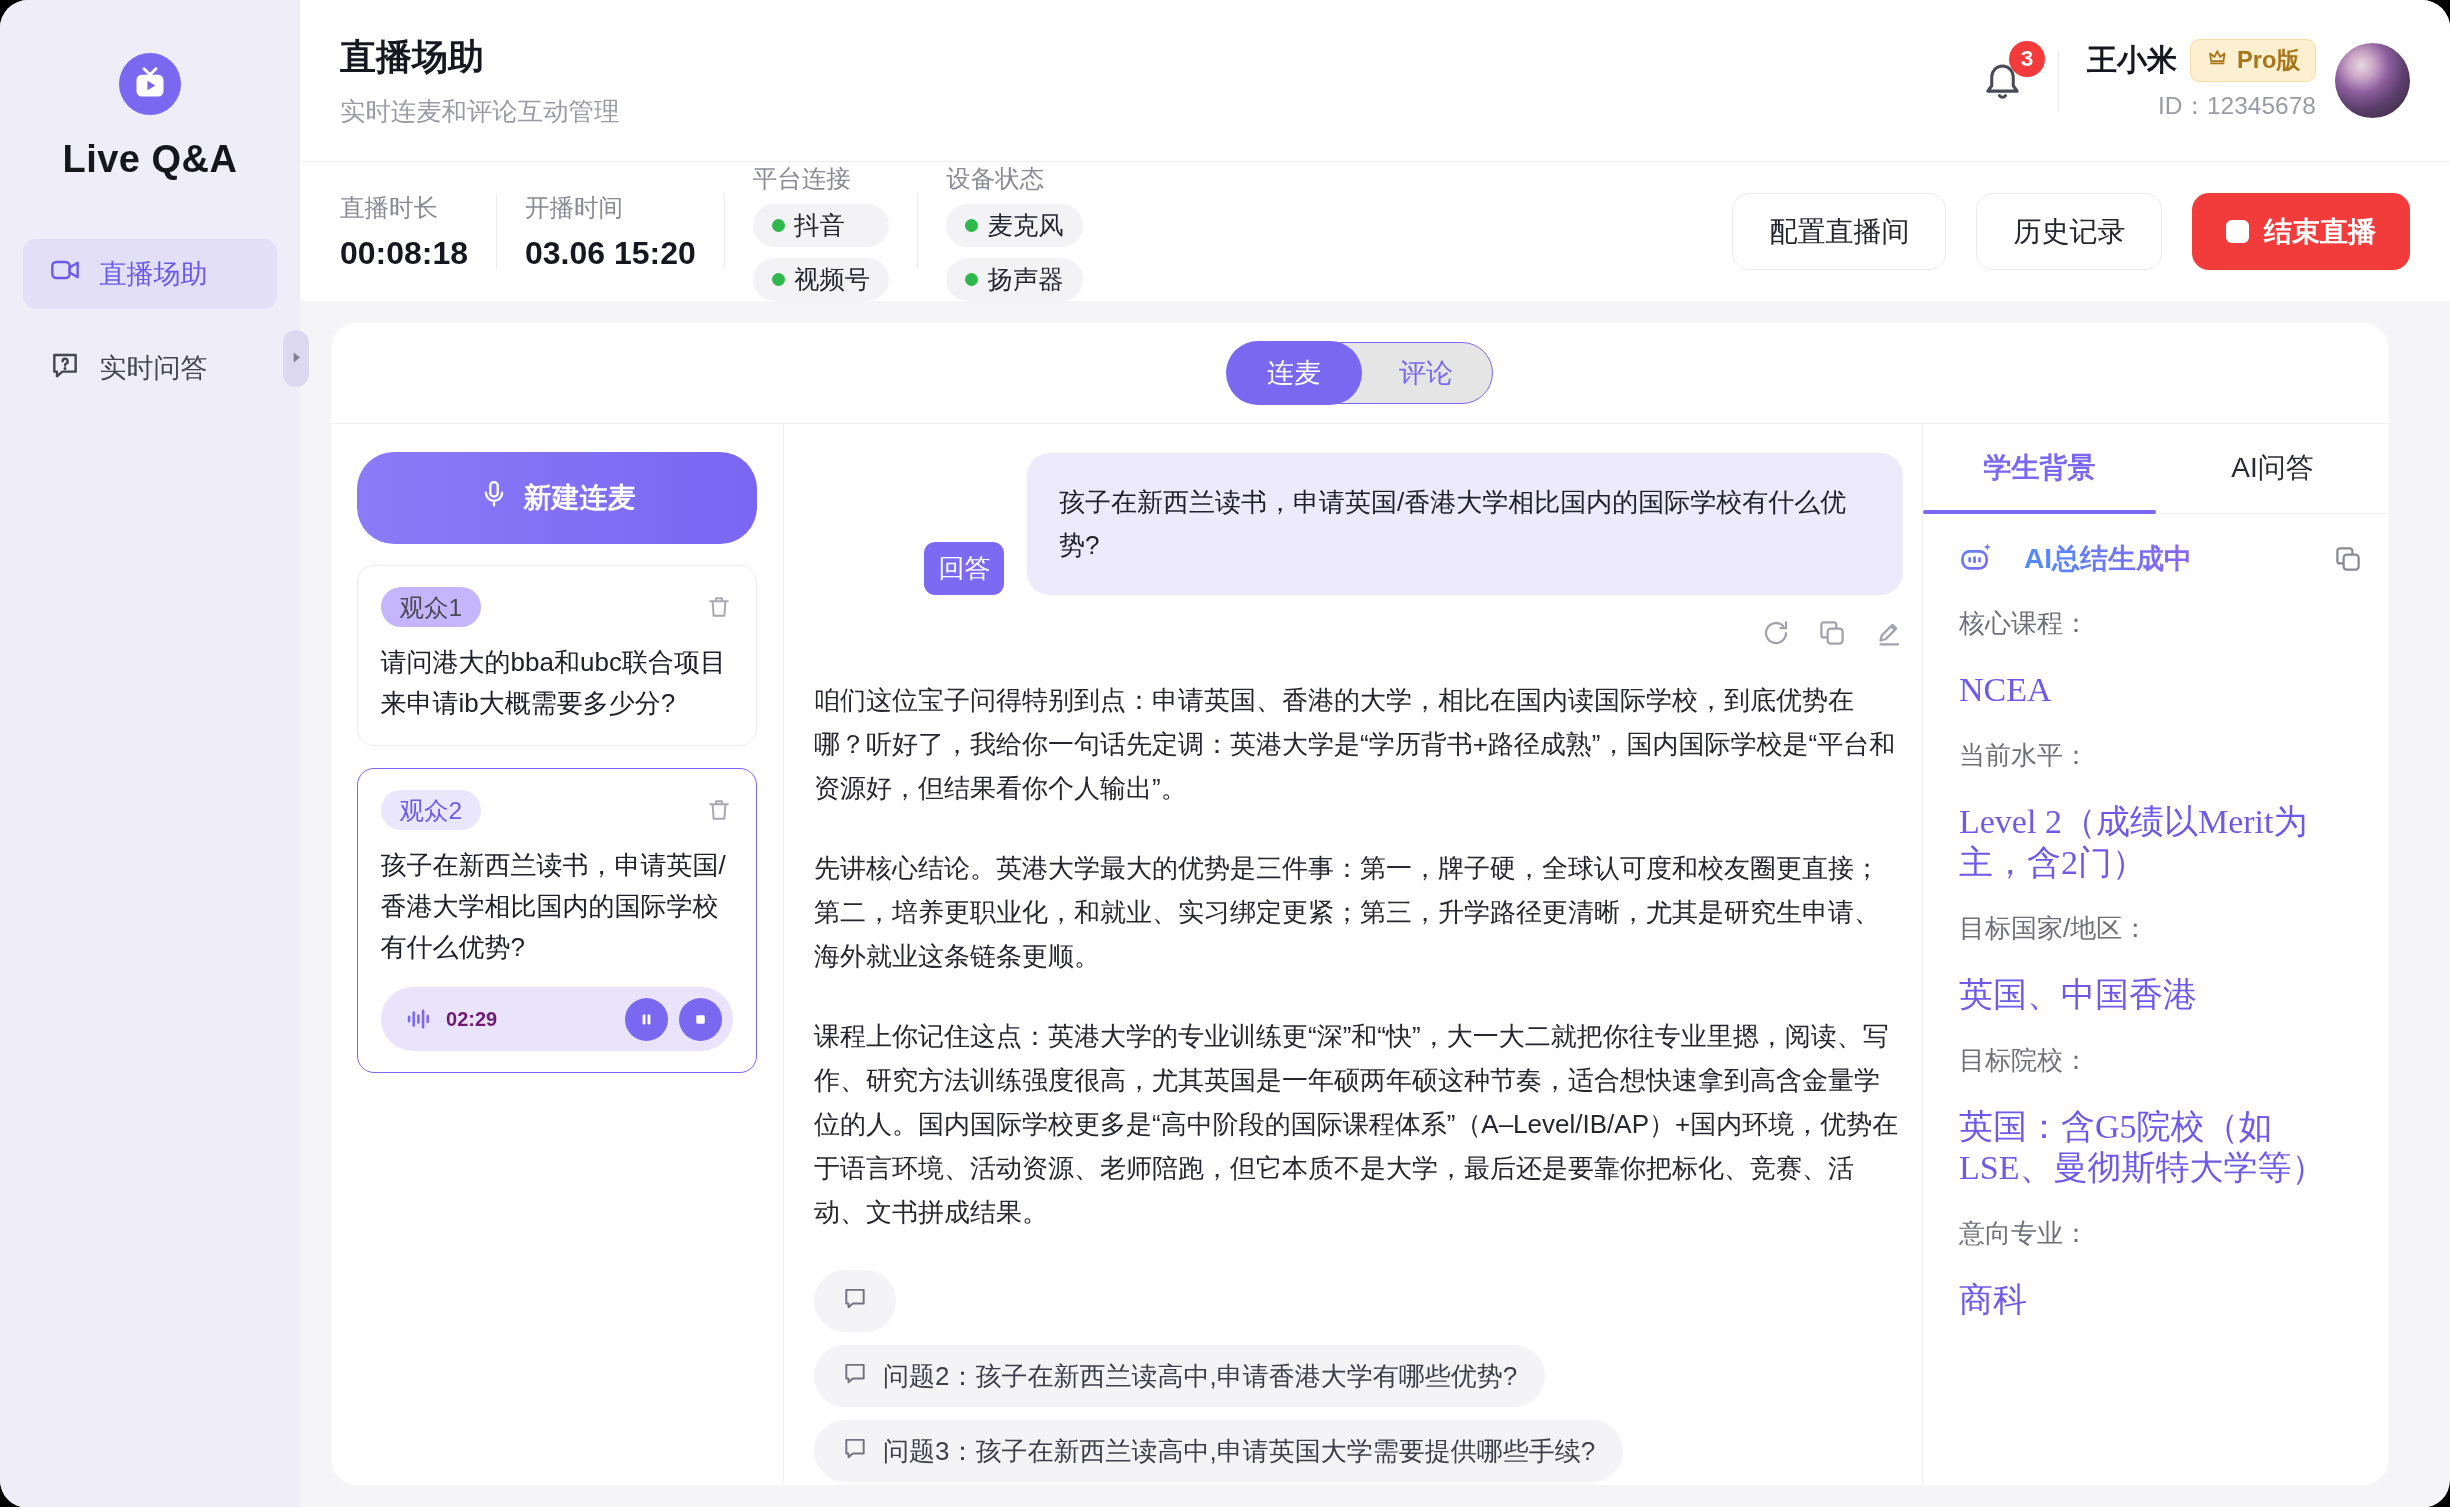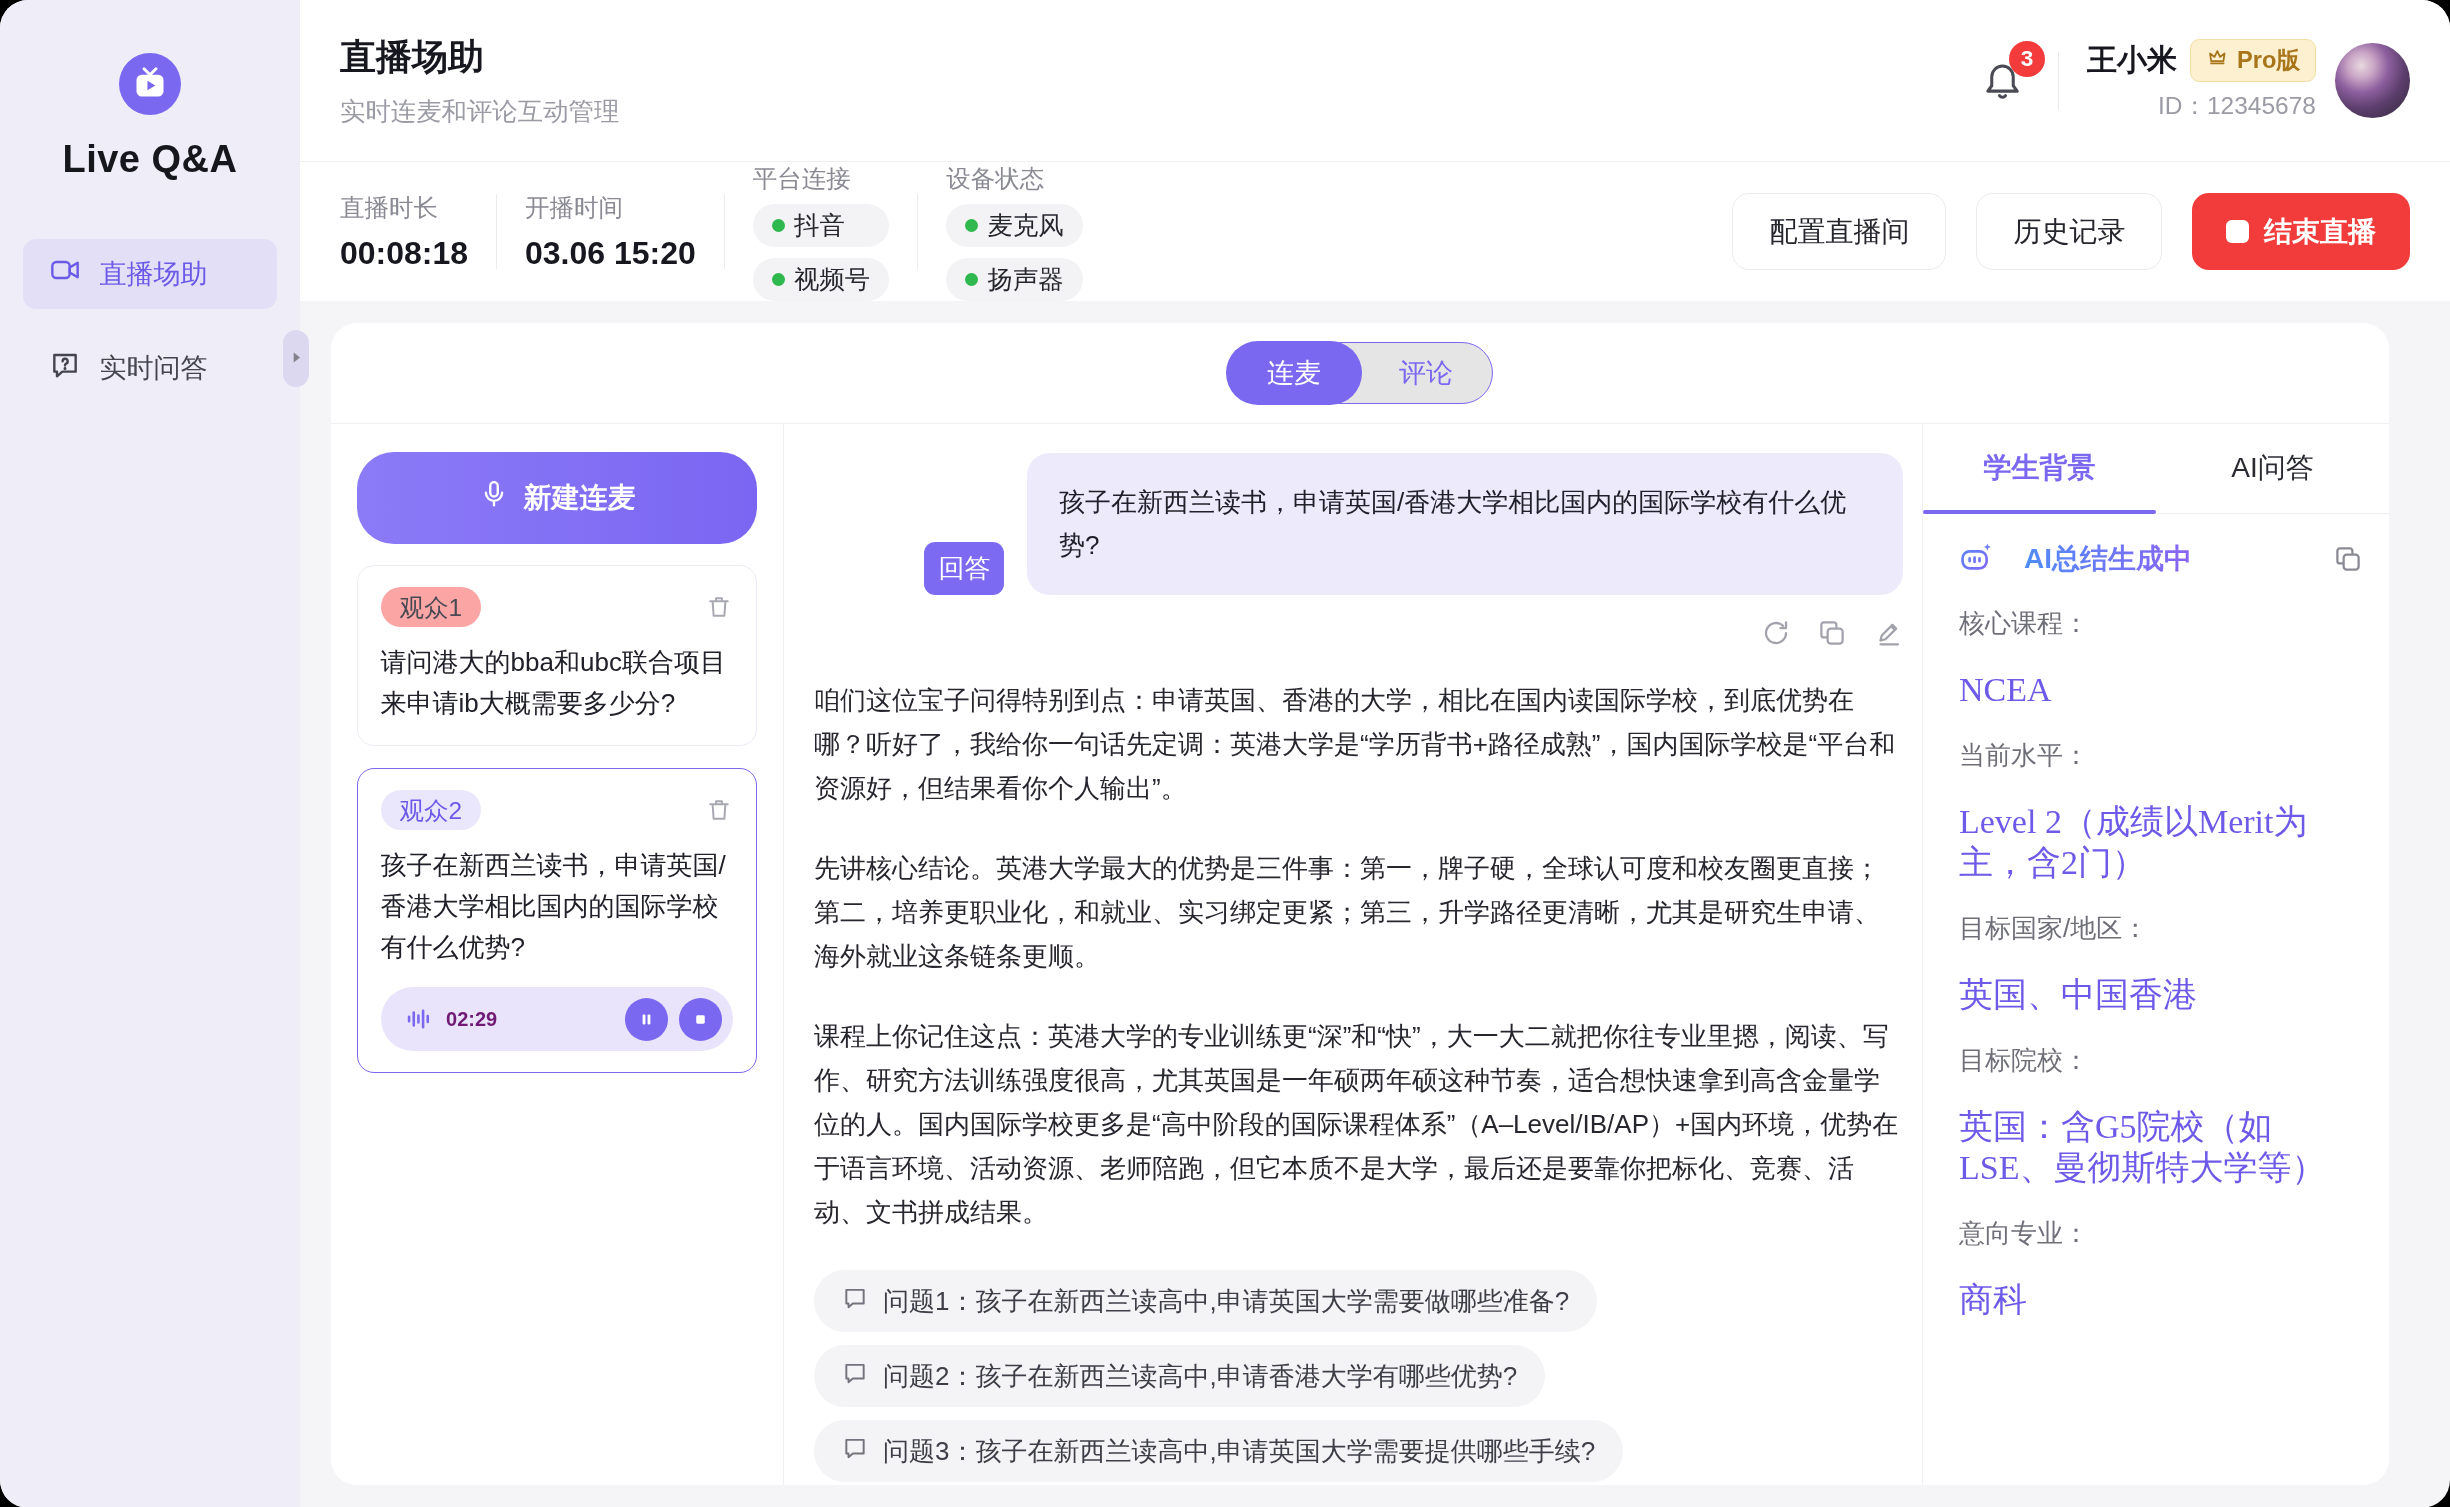--- a/index.html
+++ b/index.html
@@ -55,21 +55,21 @@
   .toggle .seg{width:132px;height:60px;display:flex;align-items:center;justify-content:center;font-size:27px;color:#7b68f0;cursor:pointer;}
   .toggle .seg.active{background:#7b68f0;color:#fff;border-radius:34px;margin:-1.9px;height:64px;width:136px;font-weight:500;}
   .columns{flex:1;display:flex;min-height:0;}
 
   
   .col-left{width:452px;flex-shrink:0;padding:28px 26px;overflow:hidden;}
   .btn-new{width:100%;height:92px;border-radius:37px;border:none;background:linear-gradient(90deg,#8b7bf7,#7a66f2);color:#fff;font-size:28px;font-weight:600;display:flex;align-items:center;justify-content:center;gap:15px;cursor:pointer;}
   .viewer-card{margin-top:21.7px;background:#fff;border:1.9px solid #edebf7;border-radius:17px;padding:21px 22.6px;}
   .viewer-card.active{border-color:#7b68f0;}
   .vc-top{display:flex;align-items:center;justify-content:space-between;}
-  .vc-badge{background:#fca5a5;border-radius:21px;height:40px;padding:0 19px;font-size:24.5px;color:#4a4a54;display:flex;align-items:center;}
+  .vc-badge{background:#c4b5fd;border-radius:21px;height:40px;padding:0 19px;font-size:24.5px;color:#4a4a54;display:flex;align-items:center;}
   .viewer-card.active .vc-badge{background:#eae6fc;color:#6d5ae8;}
   .trash{color:#a8a8b2;cursor:pointer;display:flex;}
   .vc-text{margin-top:15px;font-size:26px;line-height:41px;color:#20202a;}
   .audio{margin-top:19px;height:64px;background:#e9e4fb;border-radius:32px;display:flex;align-items:center;padding:0 11.3px 0 24.5px;gap:13px;}
   .wave{color:#7b68f0;display:flex;}
   .audio-time{font-size:20px;color:#701a75;font-weight:600;}
   .audio-controls{margin-left:auto;display:flex;gap:11.3px;}
   .circle-btn{width:43px;height:43px;border-radius:50%;background:#7b68f0;border:none;display:flex;align-items:center;justify-content:center;cursor:pointer;}
 
   
@@ -328,21 +328,20 @@
               <p>课程上你记住这点：英港大学的专业训练更“深”和“快”，大一大二就把你往专业里摁，阅读、写作、研究方法训练强度很高，尤其英国是一年硕两年硕这种节奏，适合想快速拿到高含金量学位的人。国内国际学校更多是“高中阶段的国际课程体系”（A–Level/IB/AP）+国内环境，优势在于语言环境、活动资源、老师陪跑，但它本质不是大学，最后还是要靠你把标化、竞赛、活动、文书拼成结果。</p>
             </div>
 
             <div class="suggestions">
               <button class="chip">
                 <span>
                   <svg width="26" height="26" viewBox="0 0 24 24" fill="none" stroke="currentColor" stroke-width="1.8" stroke-linejoin="round">
                       <path d="M4 4.5h16v12.5h-10l-4 3.5v-3.5H4z"></path>
                     </svg>
                 </span>
-                <span>问题1：孩子在新西兰读高中,申请英国大学需要做哪些准备?</span>
               </button>
               <button class="chip">
                 <span>
                   <svg width="26" height="26" viewBox="0 0 24 24" fill="none" stroke="currentColor" stroke-width="1.8" stroke-linejoin="round">
                       <path d="M4 4.5h16v12.5h-10l-4 3.5v-3.5H4z"></path>
                     </svg>
                 </span>
                 <span>问题2：孩子在新西兰读高中,申请香港大学有哪些优势?</span>
               </button>
               <button class="chip">

